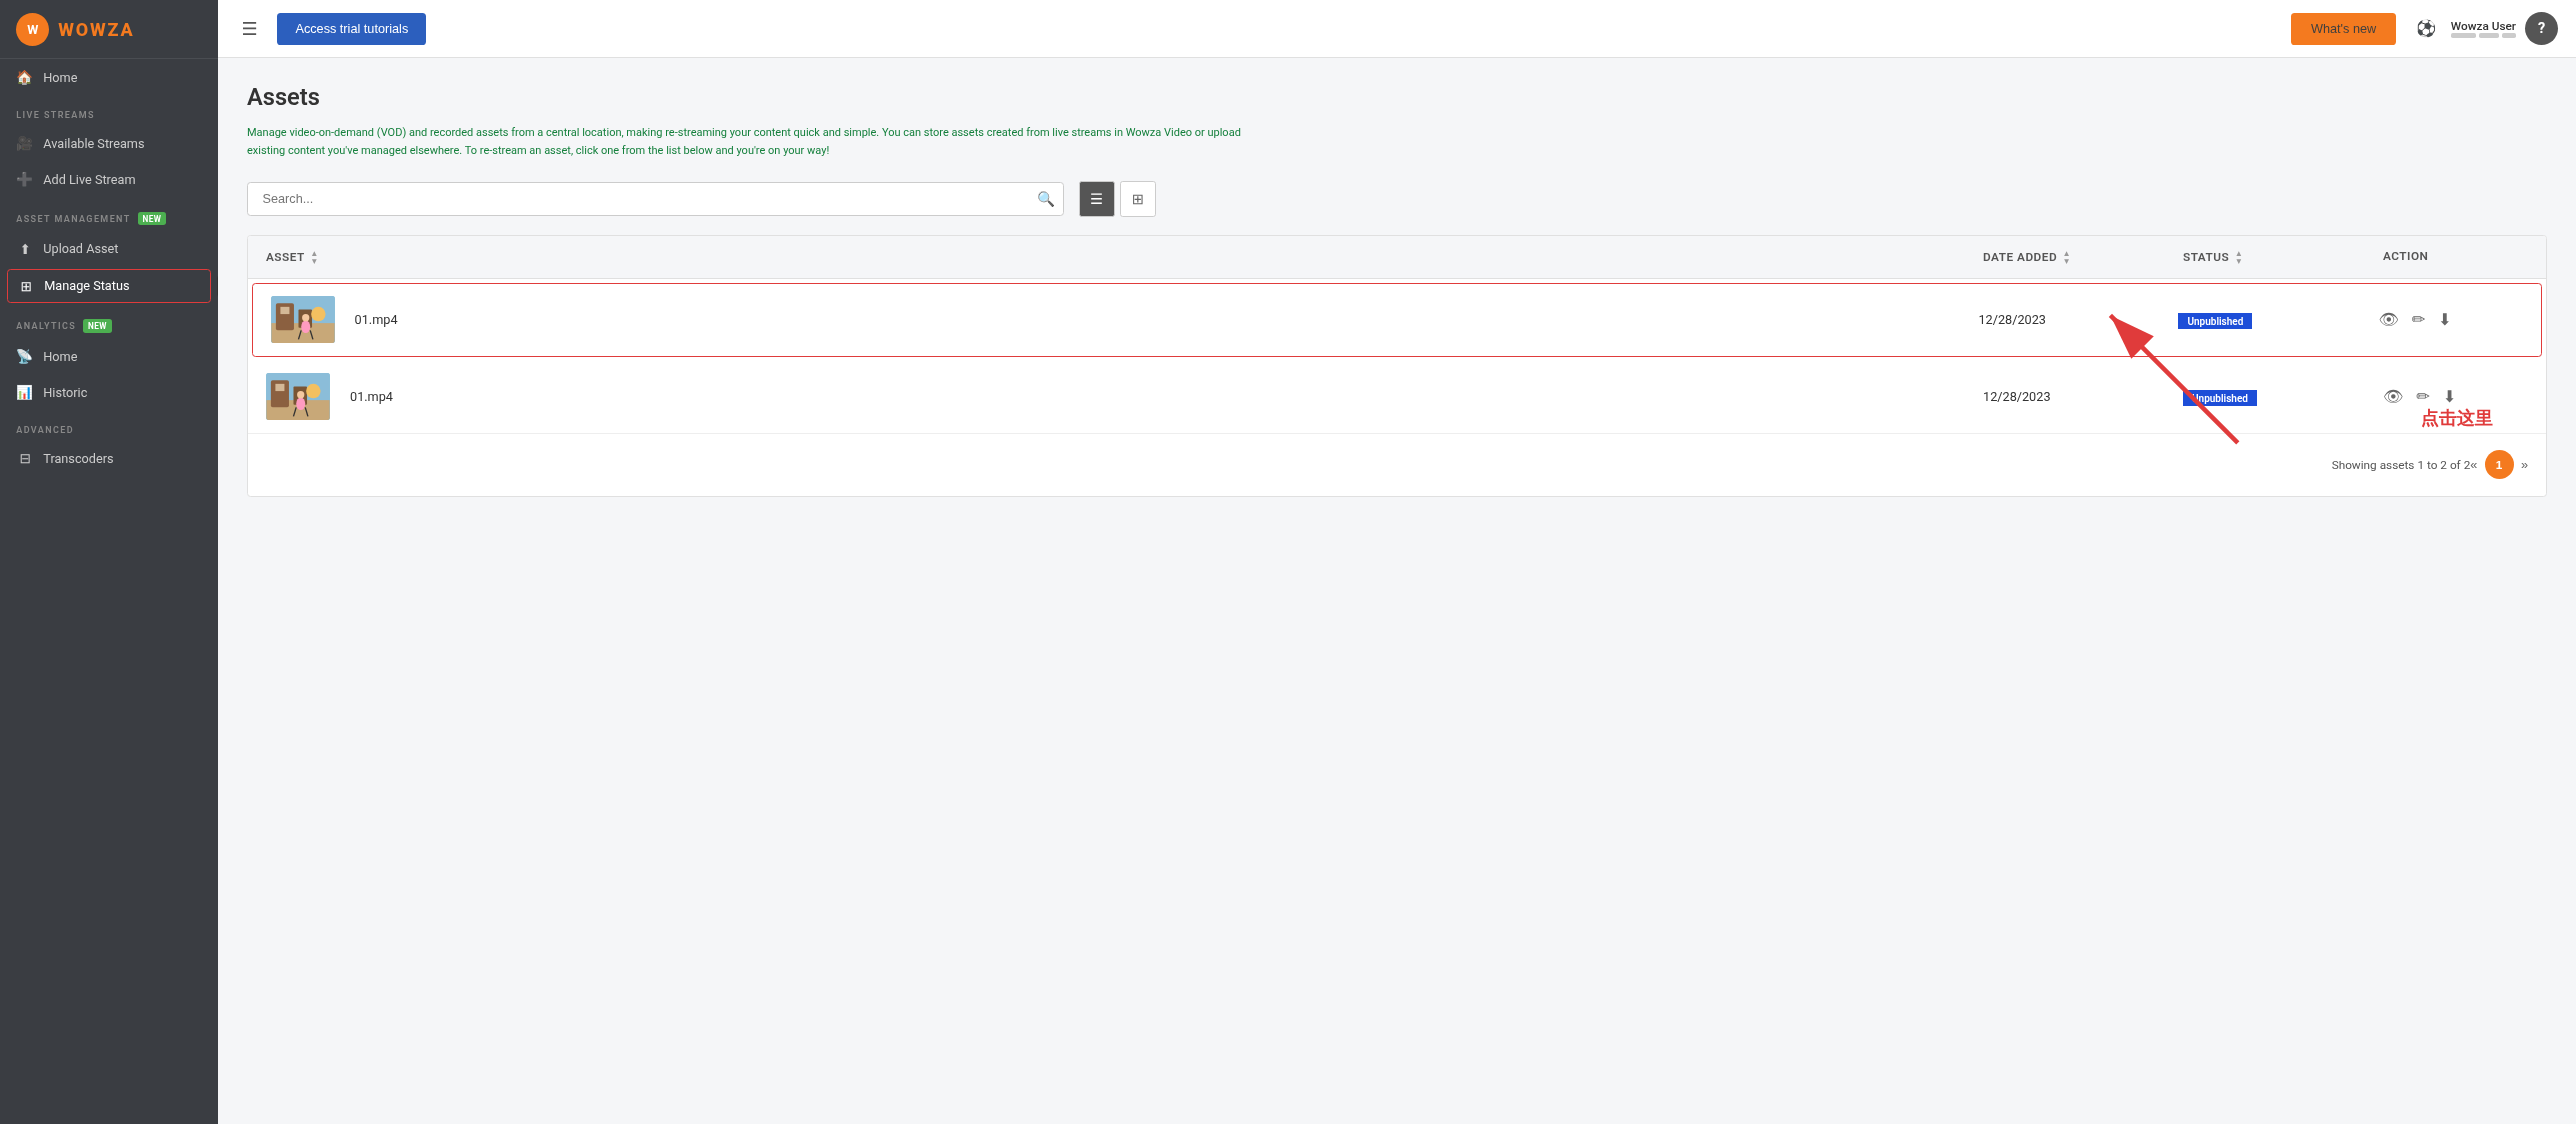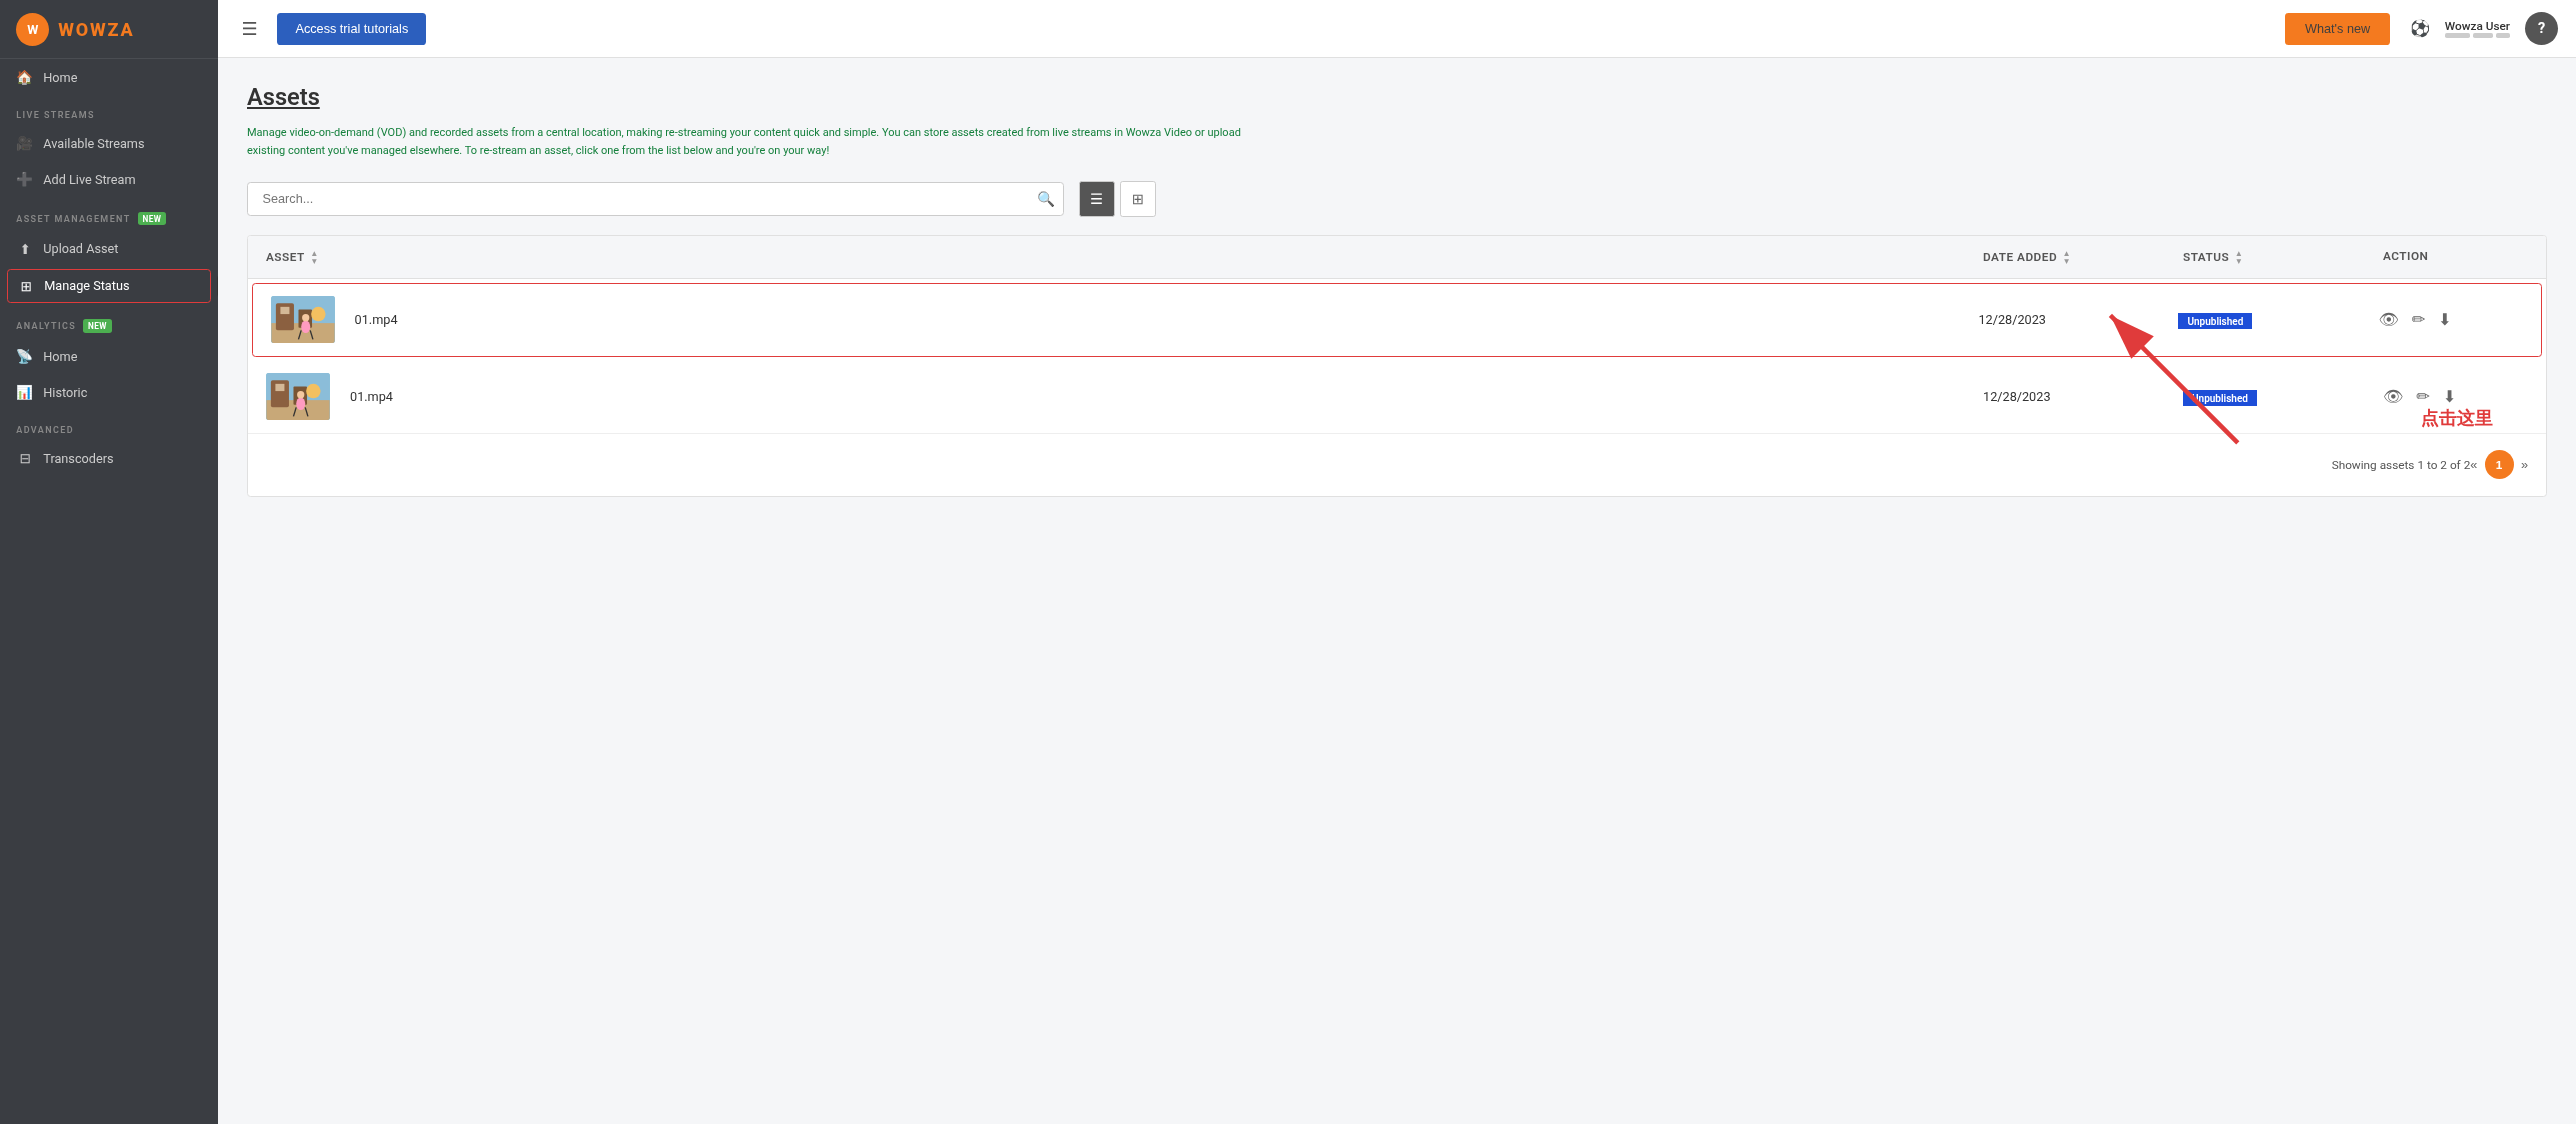--- a/index.html
+++ b/index.html
@@ -167,21 +167,21 @@
       cursor: pointer;
       font-size: 16.3px;
       color: #666;
       margin-right: 9px;
       padding: 5.4px;
     }
     .user-info {
       display: flex;
       flex-direction: column;
       align-items: flex-end;
-      margin-right: 15px;
+      margin-right: 9px;
     }
     .user-name { font-size: 11.8px; color: #333; font-weight: 500; }
     .user-bars { display: flex; gap: 2.7px; }
     .user-bar { height: 5.4px; border-radius: 1.8px; background: #ccc; }
     .help-circle {
       width: 33px; height: 33px;
       background: #555;
       border-radius: 50%;
       display: flex; align-items: center; justify-content: center;
       color: white; font-size: 14.5px; font-weight: bold;
@@ -193,21 +193,20 @@
       flex: 1;
       overflow-y: auto;
       padding: 25.4px 29px;
       background: #f5f6f8;
     }
     .page-title {
       font-size: 23.6px;
       font-weight: 600;
       color: #333;
       margin-bottom: 12.7px;
-      text-decoration: underline;
     }
     .page-description {
       font-size: 11px;
       color: #15803d;
       line-height: 1.6;
       margin-bottom: 22px;
       max-width: 999px;
     }
 
     

